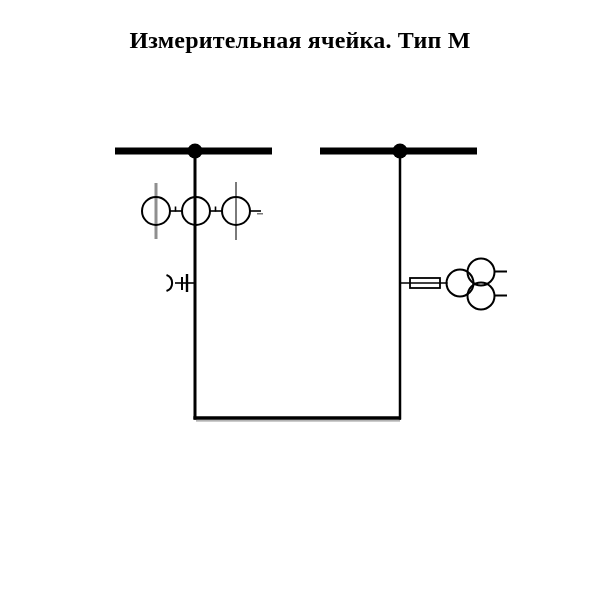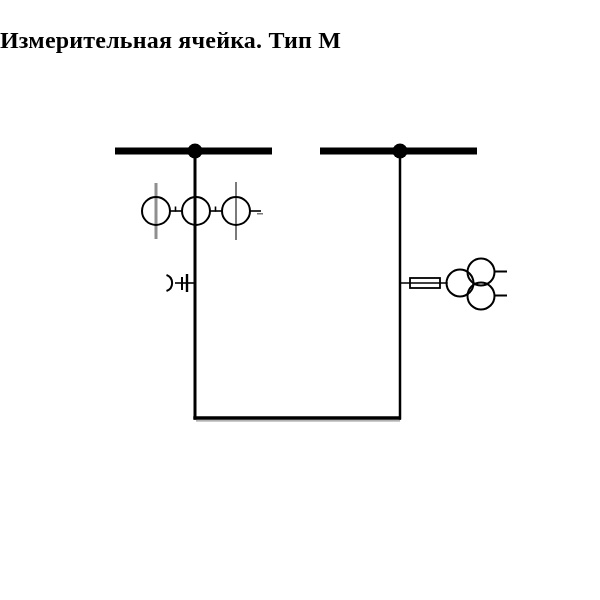--- a/index.html
+++ b/index.html
@@ -7,21 +7,21 @@
     width:600px;height:600px;
     background:#ffffff;
     font-family:"Liberation Serif","DejaVu Serif",serif;
     position:relative;
     overflow:hidden;
   }
   .stage{position:absolute;inset:0;width:600px;height:600px;}
   .title{
     position:absolute;
     top:27px;left:0;width:600px;
-    text-align:left;
+    text-align:center;
     font-weight:bold;
     font-size:24px;
     color:#000000;
     letter-spacing:0.2px;
   }
   svg{position:absolute;top:0;left:0;}
 </style>
 </head>
 <body>
 

